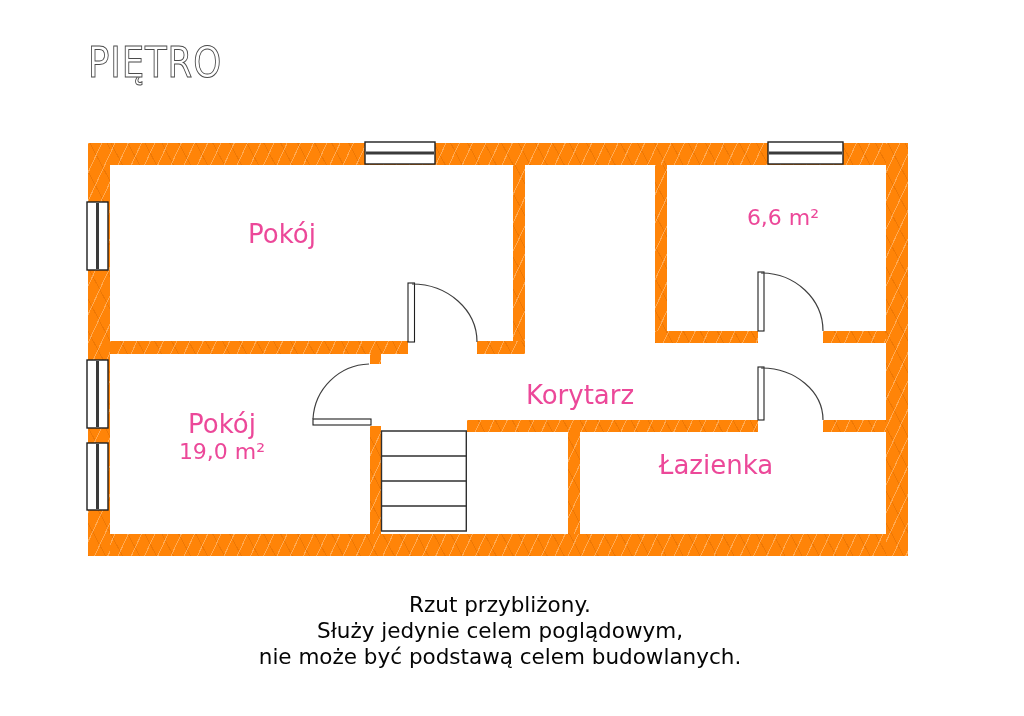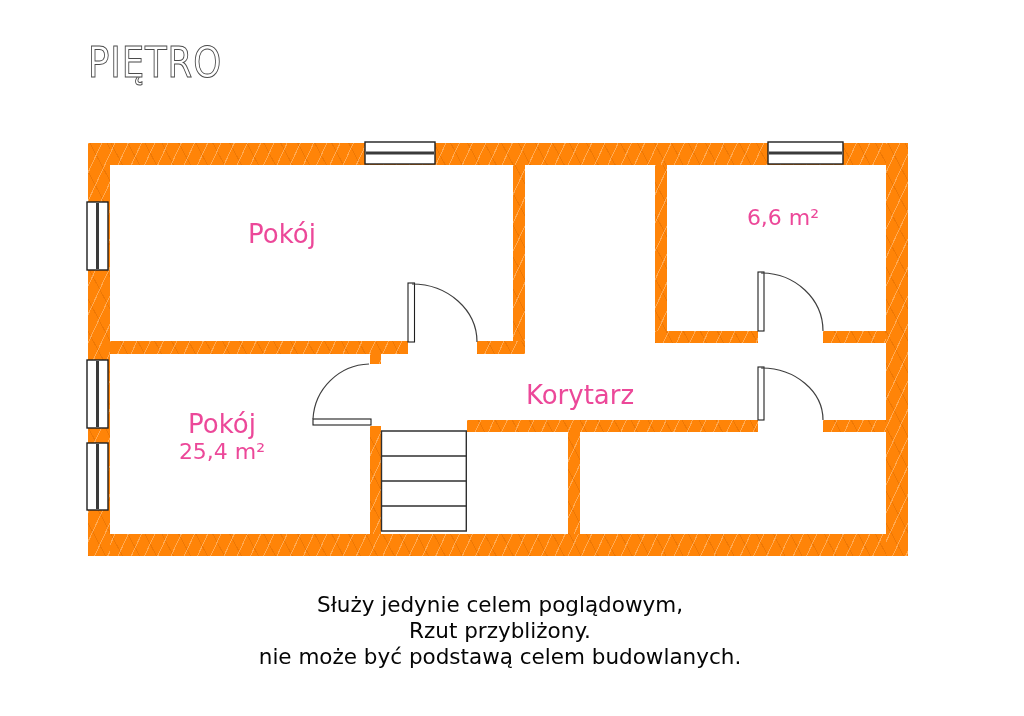--- a/index.html
+++ b/index.html
@@ -118,25 +118,26 @@
   <div class="room-label" style="left:683px;top:205px;width:200px;">
     <div class="room-area">6,6 m²</div>
   </div>
 
   <div class="room-label" style="left:480px;top:361px;width:200px;margin-top:19px;">
     <div class="room-name">Korytarz</div>
   </div>
 
   <div class="room-label" style="left:122px;top:409px;width:200px;">
     <div class="room-name">Pokój</div>
-    <div class="room-area">25,4 m²</div>
+    <div class="room-area">19,0 m²</div>
   </div>
 
   <div class="room-label" style="left:616px;top:450px;width:200px;">
+    <div class="room-name">Łazienka</div>
   </div>
 
   <div class="disclaimer">
+    <div>Rzut przybliżony.</div>
     <div>Służy jedynie celem poglądowym,</div>
-    <div>Rzut przybliżony.</div>
     <div>nie może być podstawą celem budowlanych.</div>
   </div>
 
 </div>
 
 </body></html>

